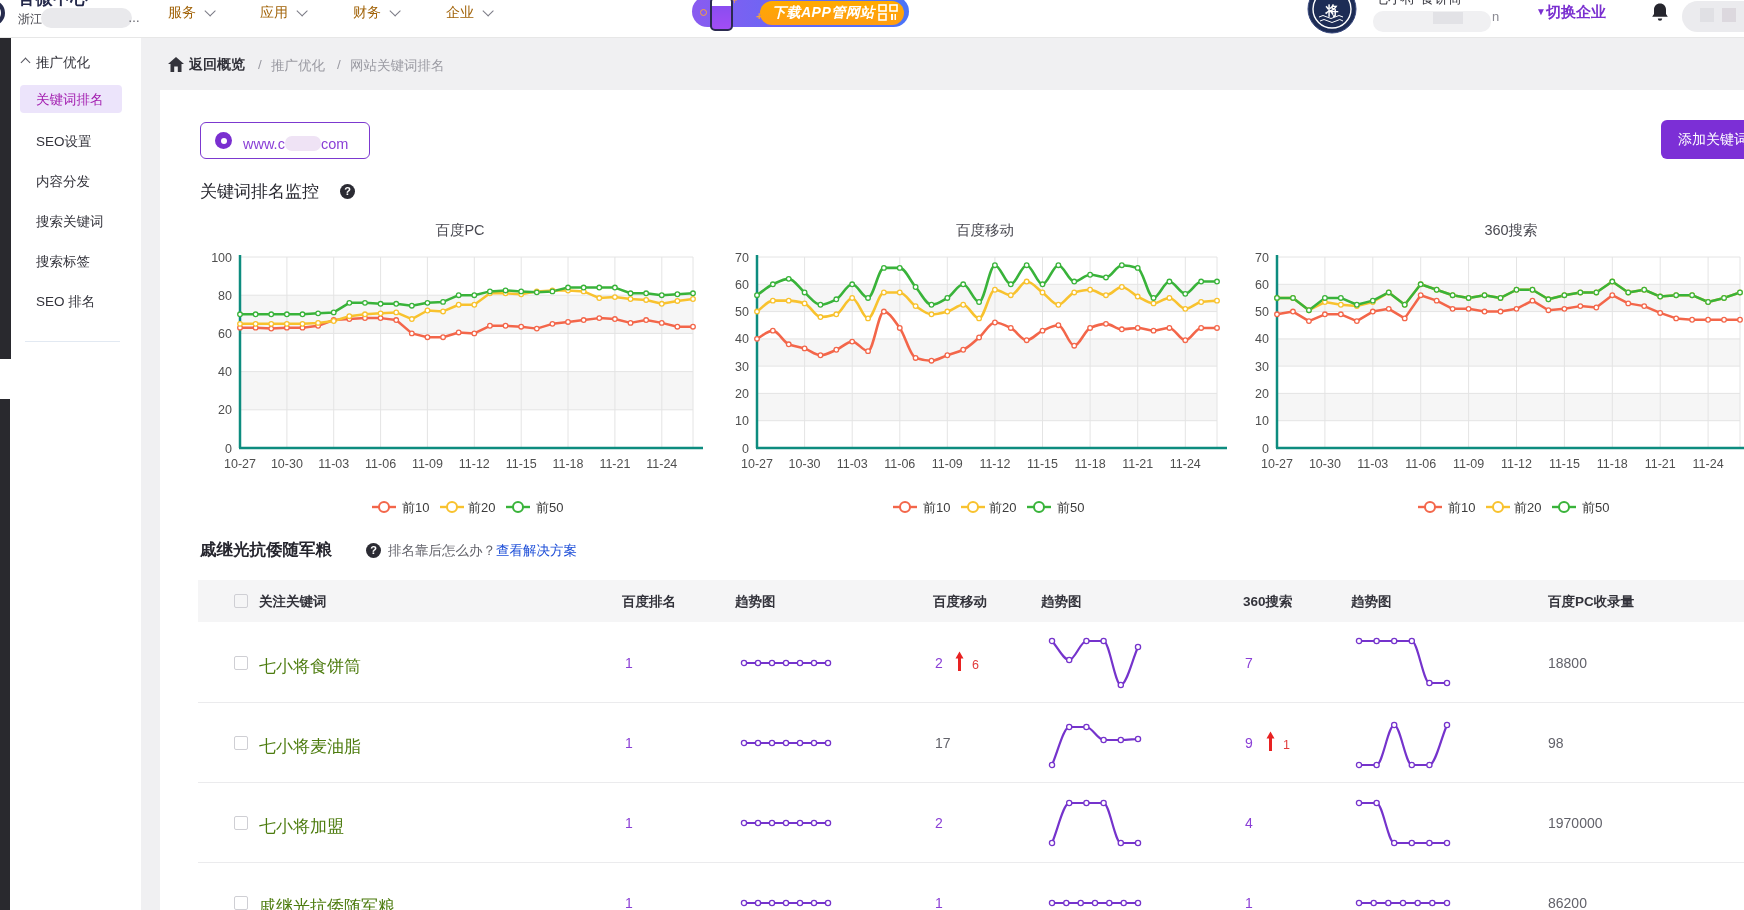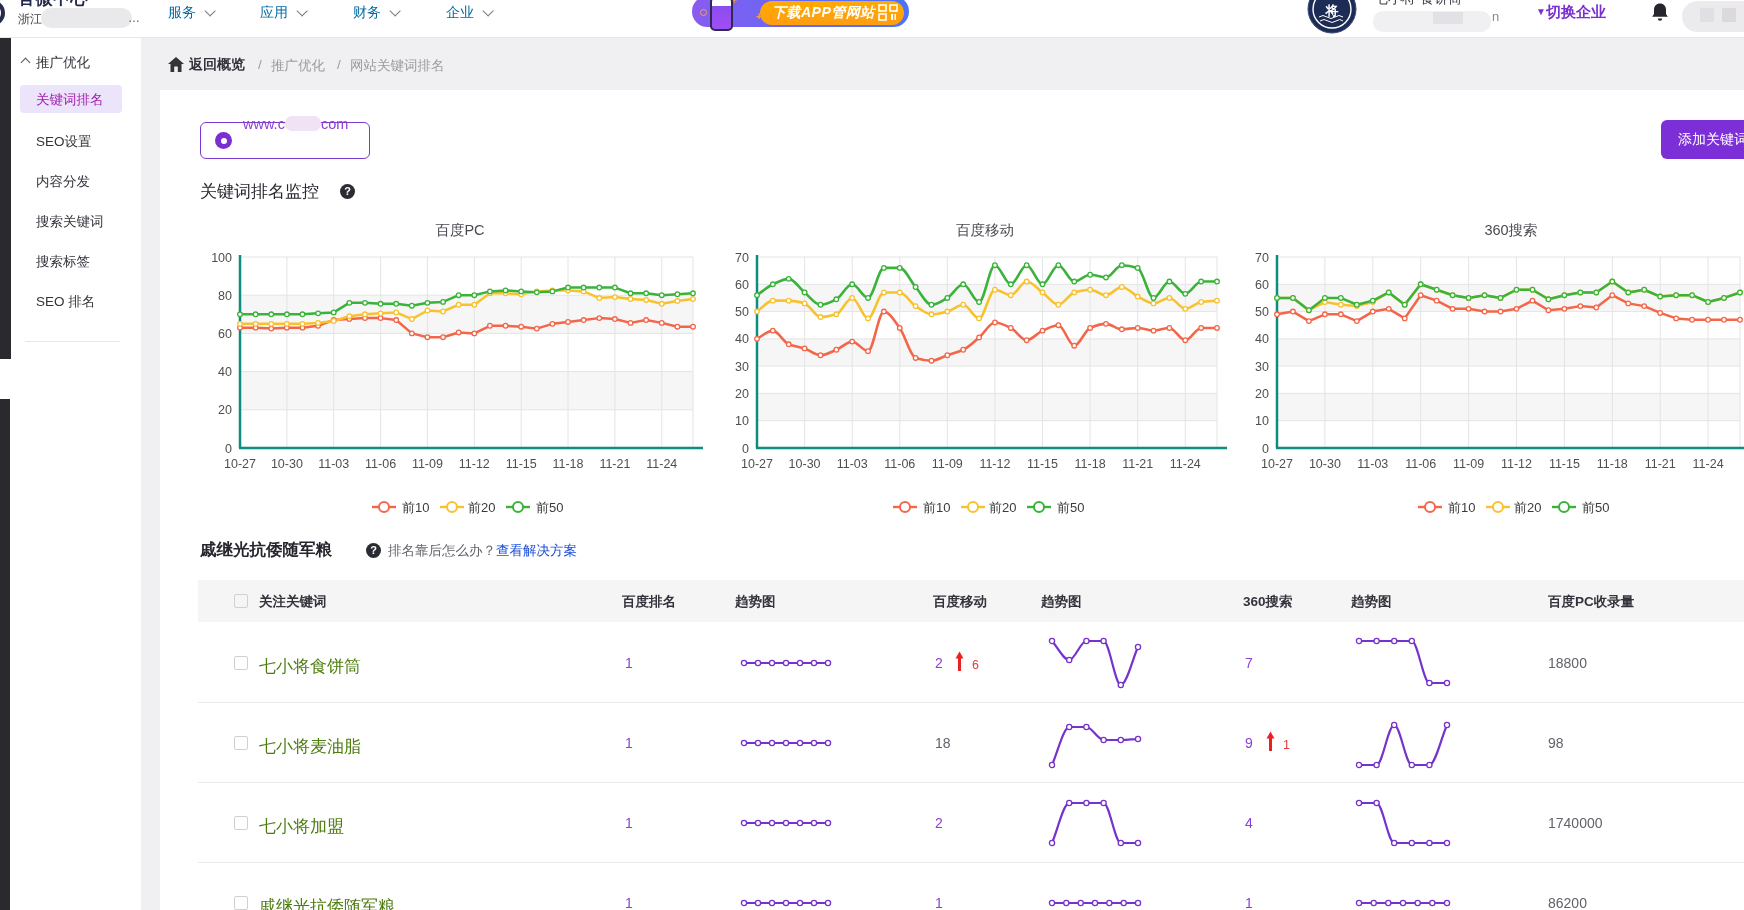--- a/index.html
+++ b/index.html
@@ -1,21 +1,21 @@
 <!DOCTYPE html>
 <html lang="zh"><head>
 <meta charset="utf-8">
 <title>dashboard</title>
 <style>
 *{margin:0;padding:0;box-sizing:border-box;}
 html,body{width:1744px;height:910px;overflow:hidden;background:#f0f0f2;font-family:"Liberation Sans",sans-serif;}
 #page{position:relative;width:1744px;height:910px;overflow:hidden;}
 .abs{position:absolute;}
 .hdr{position:absolute;left:0;top:0;width:1744px;height:38px;background:#fff;border-bottom:1px solid #e7e7e7;z-index:20;}
-.menu{position:absolute;top:4px;font-size:14px;color:#0369a1;}
+.menu{position:absolute;top:4px;font-size:14px;color:#a16207;}
 .chev{display:inline-block;margin-left:8px;width:8px;height:8px;border-right:1.5px solid #7a7a85;border-bottom:1.5px solid #7a7a85;transform:rotate(45deg) translateY(-3px);}
 .blur{background:#e9e9ec;border-radius:3px;}
 .sidebar{position:absolute;left:0;top:38px;width:141px;height:872px;background:#fff;z-index:10;}
 .sideitem{position:absolute;left:36px;font-size:13.5px;color:#33333b;}
 .crumb{position:absolute;top:57px;font-size:13.5px;color:#9a9aa2;}
 .card{position:absolute;left:160px;top:90px;width:1590px;height:820px;background:#fff;}
 .th{font-size:13.5px;color:#33333b;font-weight:bold;position:absolute;top:593px;}
 .purpnum{font-size:14px;color:#8a3fd6;position:absolute;}
 .graynum{font-size:14px;color:#62626a;position:absolute;}
 .kw{font-size:17px;color:#4d7c0f;position:absolute;left:259px;}
@@ -90,21 +90,21 @@
     </svg>
 <div class="abs" style="left:189px;top:56px;font-size:14px;font-weight:bold;color:#33333b;z-index:5;">返回概览</div>
 <div class="crumb" style="left:258px;">/</div>
 <div class="crumb" style="left:271px;">推广优化</div>
 <div class="crumb" style="left:337px;">/</div>
 <div class="crumb" style="left:350px;">网站关键词排名</div>
 <div class="card"></div>
 <div class="abs" style="left:200px;top:122px;width:170px;height:37px;border:1px solid #7c39cf;border-radius:6px;background:#fff;z-index:6;"></div>
 <div class="abs" style="left:215px;top:132px;width:17px;height:17px;border-radius:50%;background:#7a2fd0;z-index:7;"></div>
 <div class="abs" style="left:220.5px;top:137.5px;width:6px;height:6px;border-radius:50%;background:#fff;z-index:8;"></div>
-<div class="abs" style="left:243px;top:116px;font-size:14.5px;color:#8a3fd6;z-index:7;">www.c<span style="display:inline-block;width:36px;height:15px;background:#efe3f5;border-radius:7px;vertical-align:-2px;"></span>com</div>
+<div class="abs" style="left:243px;top:136px;font-size:14.5px;color:#8a3fd6;z-index:7;">www.c<span style="display:inline-block;width:36px;height:15px;background:#efe3f5;border-radius:7px;vertical-align:-2px;"></span>com</div>
 <div class="abs" style="left:1661px;top:120px;width:104px;height:39px;background:#7c2fd6;border-radius:6px;z-index:6;"></div>
 <div class="abs" style="left:1678px;top:131px;font-size:14px;color:#fff;z-index:7;white-space:nowrap;">添加关键词</div>
 <div class="abs" style="left:200px;top:180px;font-size:17px;font-weight:normal;color:#26262e;">关键词排名监控</div>
 <div class="abs" style="left:340px;top:184px;width:15px;height:15px;border-radius:50%;background:#2b2b33;color:#fff;font-size:11px;font-weight:bold;text-align:center;line-height:15px;">?</div>
 <div class="abs" style="left:380px;top:221px;width:160px;text-align:center;font-size:14.5px;color:#4a4a52;">百度PC</div>
 <div class="abs" style="left:905px;top:221px;width:160px;text-align:center;font-size:14.5px;color:#4a4a52;">百度移动</div>
 <div class="abs" style="left:1431px;top:221px;width:160px;text-align:center;font-size:14.5px;color:#4a4a52;">360搜索</div>
 <svg width="530" height="310" viewBox="0 0 530 310" style="position:absolute;left:198px;top:210px;font-family:'Liberation Sans',sans-serif;">
       <rect x="42" y="85.2" width="453.0" height="38.2" fill="#f6f6f6"></rect>
       <rect x="42" y="161.6" width="453.0" height="38.2" fill="#f6f6f6"></rect>
@@ -574,21 +574,21 @@
 <svg width="92" height="28" viewBox="0 0 92 28" style="position:absolute;left:740px;top:729px;">
       <polyline points="4.0,14 18.0,14 32.0,14 46.0,14 60.0,14 74.0,14 88.0,14" fill="none" stroke="#7533cc" stroke-width="2.2" stroke-linejoin="round"></polyline>
       <circle cx="4.0" cy="14" r="2.6" fill="#fff" stroke="#7533cc" stroke-width="1.3"></circle>
       <circle cx="18.0" cy="14" r="2.6" fill="#fff" stroke="#7533cc" stroke-width="1.3"></circle>
       <circle cx="32.0" cy="14" r="2.6" fill="#fff" stroke="#7533cc" stroke-width="1.3"></circle>
       <circle cx="46.0" cy="14" r="2.6" fill="#fff" stroke="#7533cc" stroke-width="1.3"></circle>
       <circle cx="60.0" cy="14" r="2.6" fill="#fff" stroke="#7533cc" stroke-width="1.3"></circle>
       <circle cx="74.0" cy="14" r="2.6" fill="#fff" stroke="#7533cc" stroke-width="1.3"></circle>
       <circle cx="88.0" cy="14" r="2.6" fill="#fff" stroke="#7533cc" stroke-width="1.3"></circle>
     </svg>
-<div class="graynum" style="left:935px;top:735px;">18</div>
+<div class="graynum" style="left:935px;top:735px;">17</div>
 <div class="purpnum" style="left:1245px;top:735px;">9</div>
 <svg class="abs" style="left:1265px;top:731px;" width="11" height="21" viewBox="0 0 11 21">
       <path d="M5.5 0.5 L9.5 7.5 H7 V20 H4 V7.5 H1.5 Z" fill="#e82222"></path>
     </svg>
 <div class="upnum" style="left:1283px;top:738px;">1</div>
 <div class="graynum" style="left:1548px;top:735px;">98</div>
 <div class="cb" style="left:234px;top:816px;"></div>
 <div class="kw" style="top:815px;">七小将加盟</div>
 <div class="purpnum" style="left:625px;top:815px;">1</div>
 <svg width="92" height="28" viewBox="0 0 92 28" style="position:absolute;left:740px;top:809px;">
@@ -596,21 +596,21 @@
       <circle cx="4.0" cy="14" r="2.6" fill="#fff" stroke="#7533cc" stroke-width="1.3"></circle>
       <circle cx="18.0" cy="14" r="2.6" fill="#fff" stroke="#7533cc" stroke-width="1.3"></circle>
       <circle cx="32.0" cy="14" r="2.6" fill="#fff" stroke="#7533cc" stroke-width="1.3"></circle>
       <circle cx="46.0" cy="14" r="2.6" fill="#fff" stroke="#7533cc" stroke-width="1.3"></circle>
       <circle cx="60.0" cy="14" r="2.6" fill="#fff" stroke="#7533cc" stroke-width="1.3"></circle>
       <circle cx="74.0" cy="14" r="2.6" fill="#fff" stroke="#7533cc" stroke-width="1.3"></circle>
       <circle cx="88.0" cy="14" r="2.6" fill="#fff" stroke="#7533cc" stroke-width="1.3"></circle>
     </svg>
 <div class="purpnum" style="left:935px;top:815px;">2</div>
 <div class="purpnum" style="left:1245px;top:815px;">4</div>
-<div class="graynum" style="left:1548px;top:815px;">1740000</div>
+<div class="graynum" style="left:1548px;top:815px;">1970000</div>
 <div class="cb" style="left:234px;top:896px;"></div>
 <div class="kw" style="top:895px;">戚继光抗倭随军粮</div>
 <div class="purpnum" style="left:625px;top:895px;">1</div>
 <svg width="92" height="28" viewBox="0 0 92 28" style="position:absolute;left:740px;top:889px;">
       <polyline points="4.0,14 18.0,14 32.0,14 46.0,14 60.0,14 74.0,14 88.0,14" fill="none" stroke="#7533cc" stroke-width="2.2" stroke-linejoin="round"></polyline>
       <circle cx="4.0" cy="14" r="2.6" fill="#fff" stroke="#7533cc" stroke-width="1.3"></circle>
       <circle cx="18.0" cy="14" r="2.6" fill="#fff" stroke="#7533cc" stroke-width="1.3"></circle>
       <circle cx="32.0" cy="14" r="2.6" fill="#fff" stroke="#7533cc" stroke-width="1.3"></circle>
       <circle cx="46.0" cy="14" r="2.6" fill="#fff" stroke="#7533cc" stroke-width="1.3"></circle>
       <circle cx="60.0" cy="14" r="2.6" fill="#fff" stroke="#7533cc" stroke-width="1.3"></circle>

